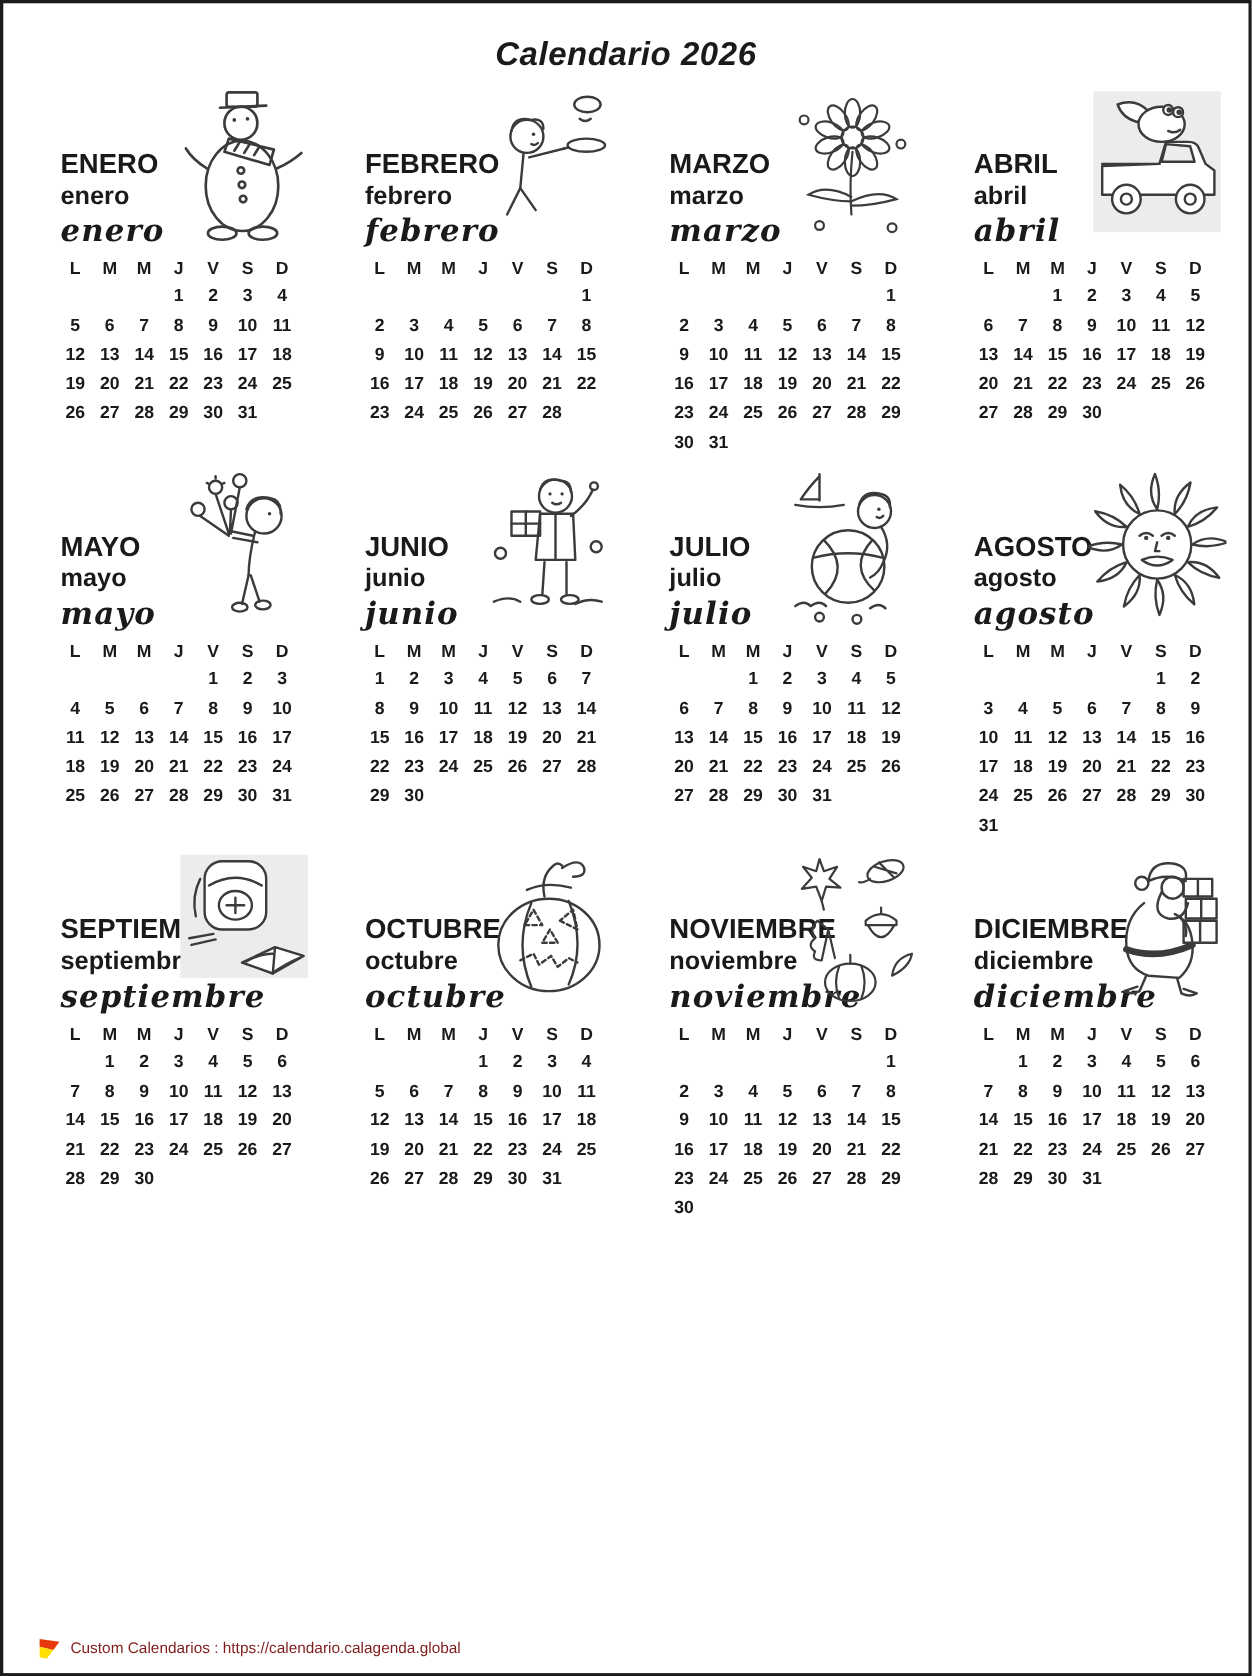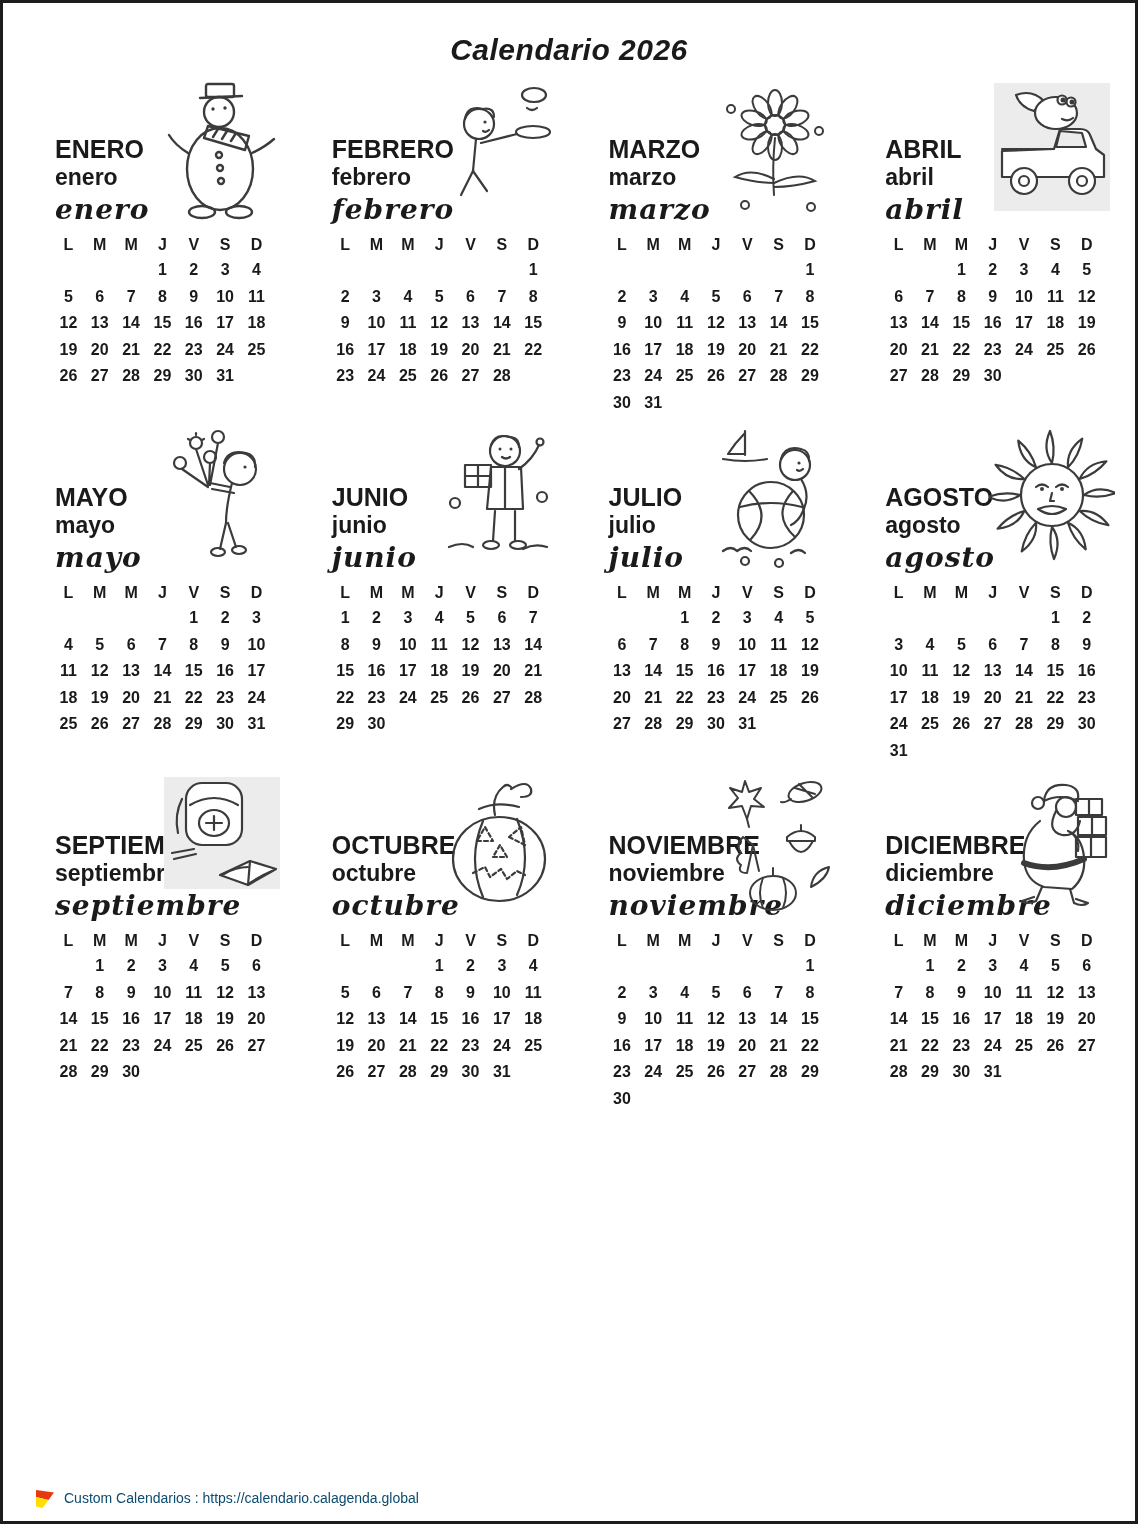--- a/index.html
+++ b/index.html
@@ -48,21 +48,21 @@
     font-weight:bold;font-size:16px;text-align:center;
     height:22px;line-height:20px;
   }
   .cal-cell{
     font-weight:bold;font-size:16px;text-align:center;
     height:26.5px;line-height:26.5px;
   }
   .footer{
     position:absolute;left:30px;bottom:12px;
     display:flex;align-items:center;gap:9px;
-    font-size:14px;color:#0c4a6e;
+    font-size:14px;color:#7f1d1d;
   }
   .footer-logo{width:22px;height:22px;display:inline-block;}
 </style>
 </head>
 <body>
 
 <div class="page">
   <h1 class="page-title">Calendario 2026</h1>
 
   <div class="months-grid" id="months-grid">

